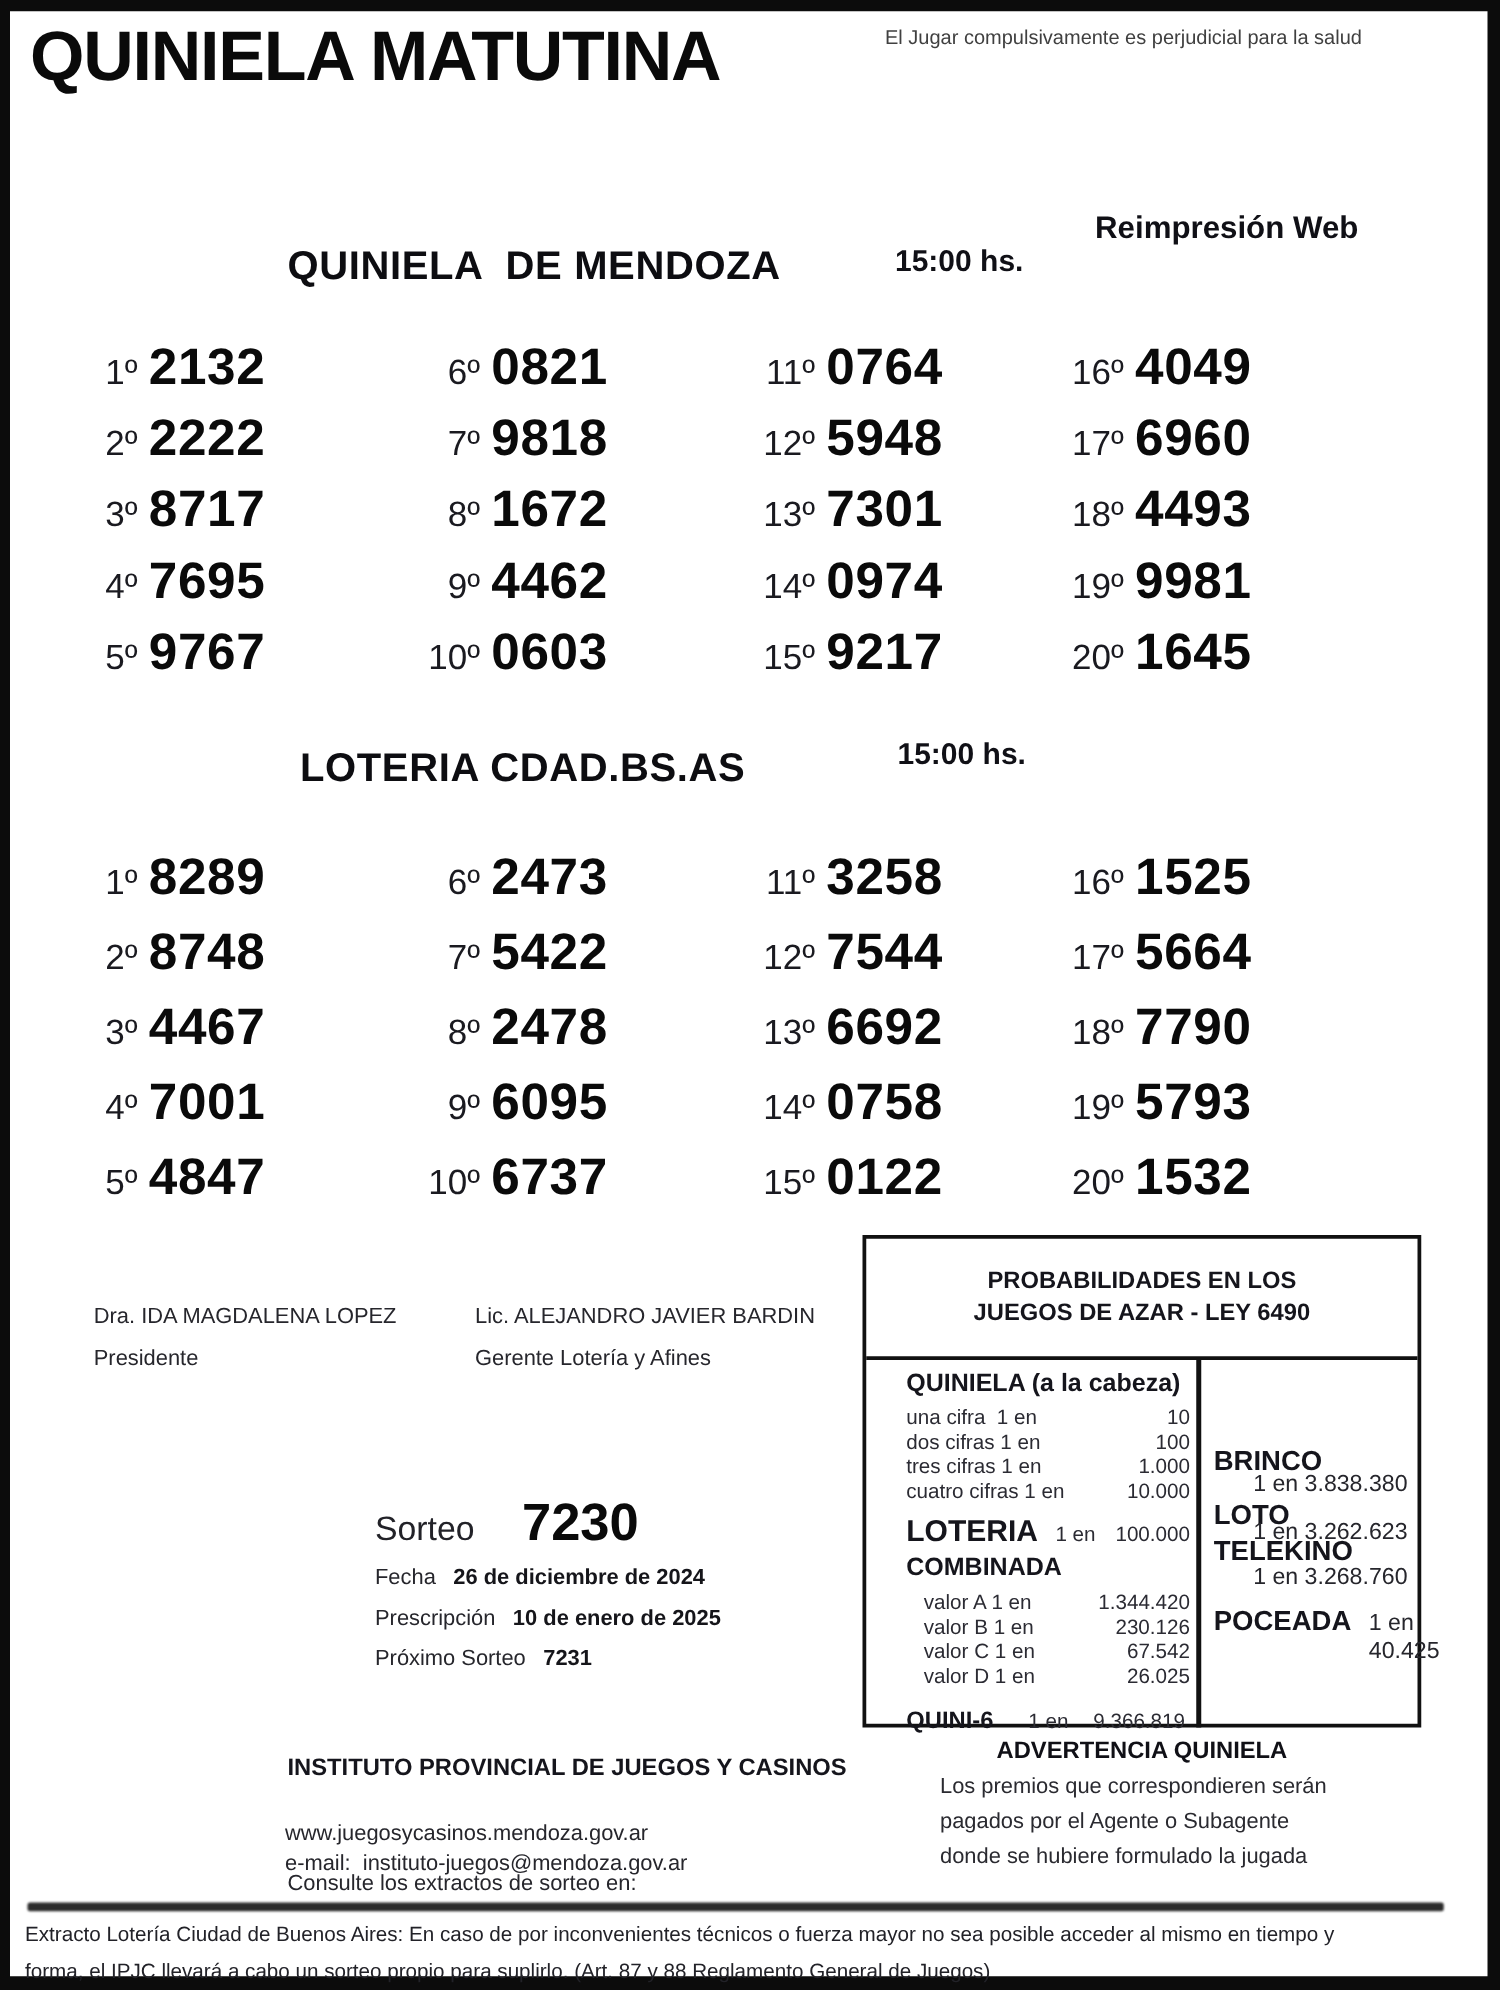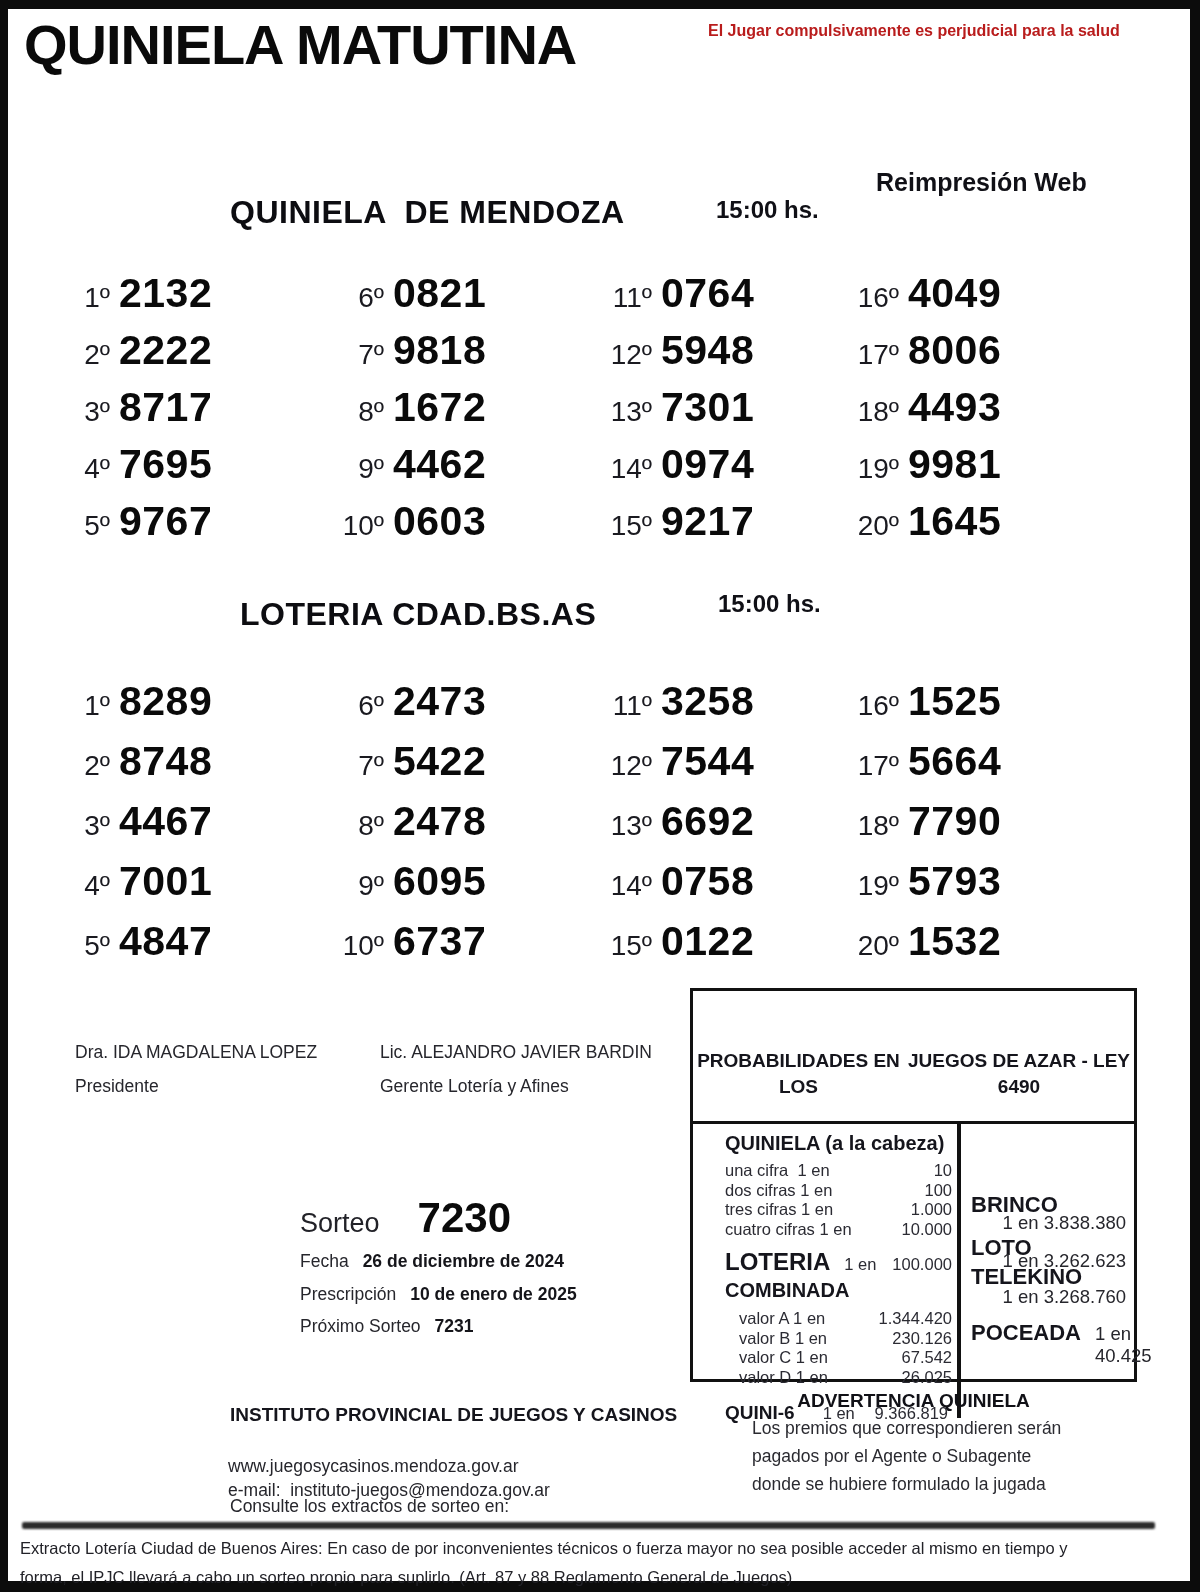--- a/index.html
+++ b/index.html
@@ -12,21 +12,21 @@
     position:absolute;left:0;top:0;width:1200px;height:1592px;box-sizing:border-box;
     border-top:9px solid #0c0c0c;border-left:8px solid #0c0c0c;
     border-right:10px solid #0c0c0c;border-bottom:11px solid #0c0c0c;
     pointer-events:none;
   }
   .abs{position:absolute;}
   .title{
     left:24px;top:12px;font-size:56px;font-weight:700;letter-spacing:-1px;
     color:#0a0a0a;margin:0;white-space:pre;
   }
-  .health{left:708px;top:22px;width:460px;font-size:16px;font-weight:700;color:#b91c1c;}
+  .health{left:708px;top:22px;width:460px;font-size:16px;font-weight:400;color:#404040;}
   .sec-title{font-size:32px;font-weight:700;letter-spacing:.5px;color:#0d0d11;white-space:pre;}
   .mendoza-title{left:230px;top:194px;}
   .bsas-title{left:240px;top:596px;}
   .time{font-size:24px;font-weight:700;color:#101016;}
   .time-mendoza{left:716px;top:196px;}
   .time-bsas{left:718px;top:590px;}
   .reimp{left:876px;top:168px;font-size:25px;font-weight:700;color:#101016;}
   .col{position:absolute;display:flex;flex-direction:column;}
   .m-col .result{height:57px;}
   .b-col .result{height:60px;}
@@ -47,22 +47,22 @@
   .draw-line{font-size:17.5px;color:#26262c;display:flex;align-items:baseline;}
   .draw-line .value{font-weight:700;margin-left:14px;color:#15151a;}
   .fecha-line{left:300px;top:1251px;}
   .presc-line{left:300px;top:1284px;}
   .prox-line{left:300px;top:1316px;}
   .prob-box{
     left:690px;top:988px;width:447px;height:394px;box-sizing:border-box;
     border:3px solid #111;background:#fff;
   }
   .prob-header{
-    height:94px;border-bottom:3px solid #111;display:flex;flex-direction:row;
-    align-items:center;text-align:center;margin-top:36px;
+    height:94px;border-bottom:3px solid #111;display:flex;flex-direction:column;
+    justify-content:center;align-items:center;text-align:center;
   }
   .prob-header div{font-size:19px;font-weight:700;line-height:26px;color:#15151c;}
   .prob-body{display:flex;height:294px;padding-left:20px;}
   .prob-left{
     width:248px;box-sizing:border-box;border-right:4px solid #111;
     padding:8px 5px 6px 12px;font-size:16.5px;color:#2b2b33;
   }
   .prob-qh{font-size:20px;font-weight:700;color:#15151c;margin-bottom:6px;}
   .prow{display:flex;justify-content:space-between;line-height:19.5px;}
   .prow .plab{white-space:pre;}
@@ -175,21 +175,21 @@
       <span class="num">9217</span>
     </div>
 </div>
 <div class="col m-col m-col4">
   <div class="result">
       <span class="pos">16º</span>
       <span class="num">4049</span>
     </div>
   <div class="result">
       <span class="pos">17º</span>
-      <span class="num">8006</span>
+      <span class="num">6960</span>
     </div>
   <div class="result">
       <span class="pos">18º</span>
       <span class="num">4493</span>
     </div>
   <div class="result">
       <span class="pos">19º</span>
       <span class="num">9981</span>
     </div>
   <div class="result">

